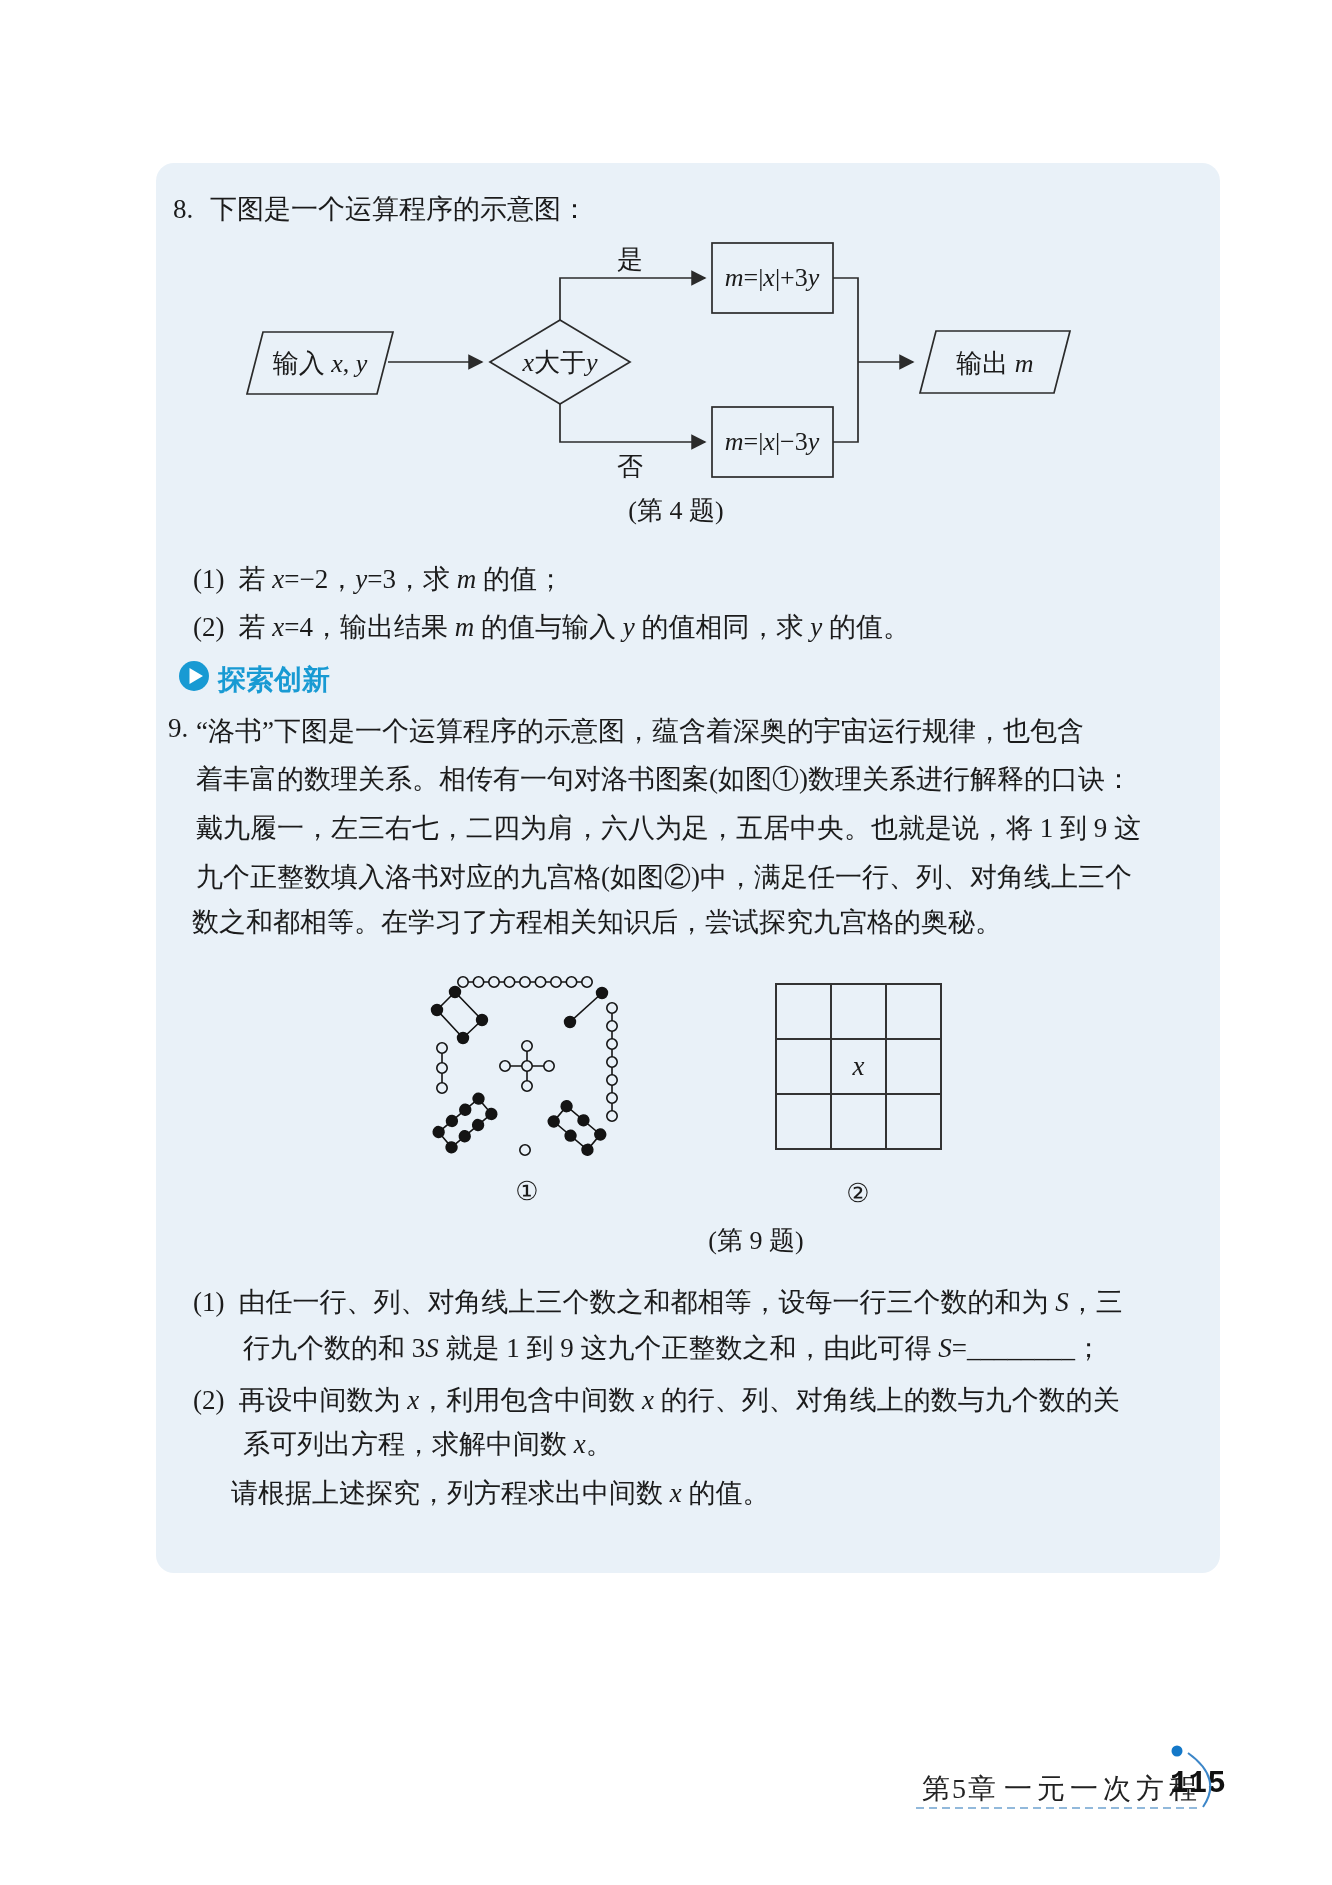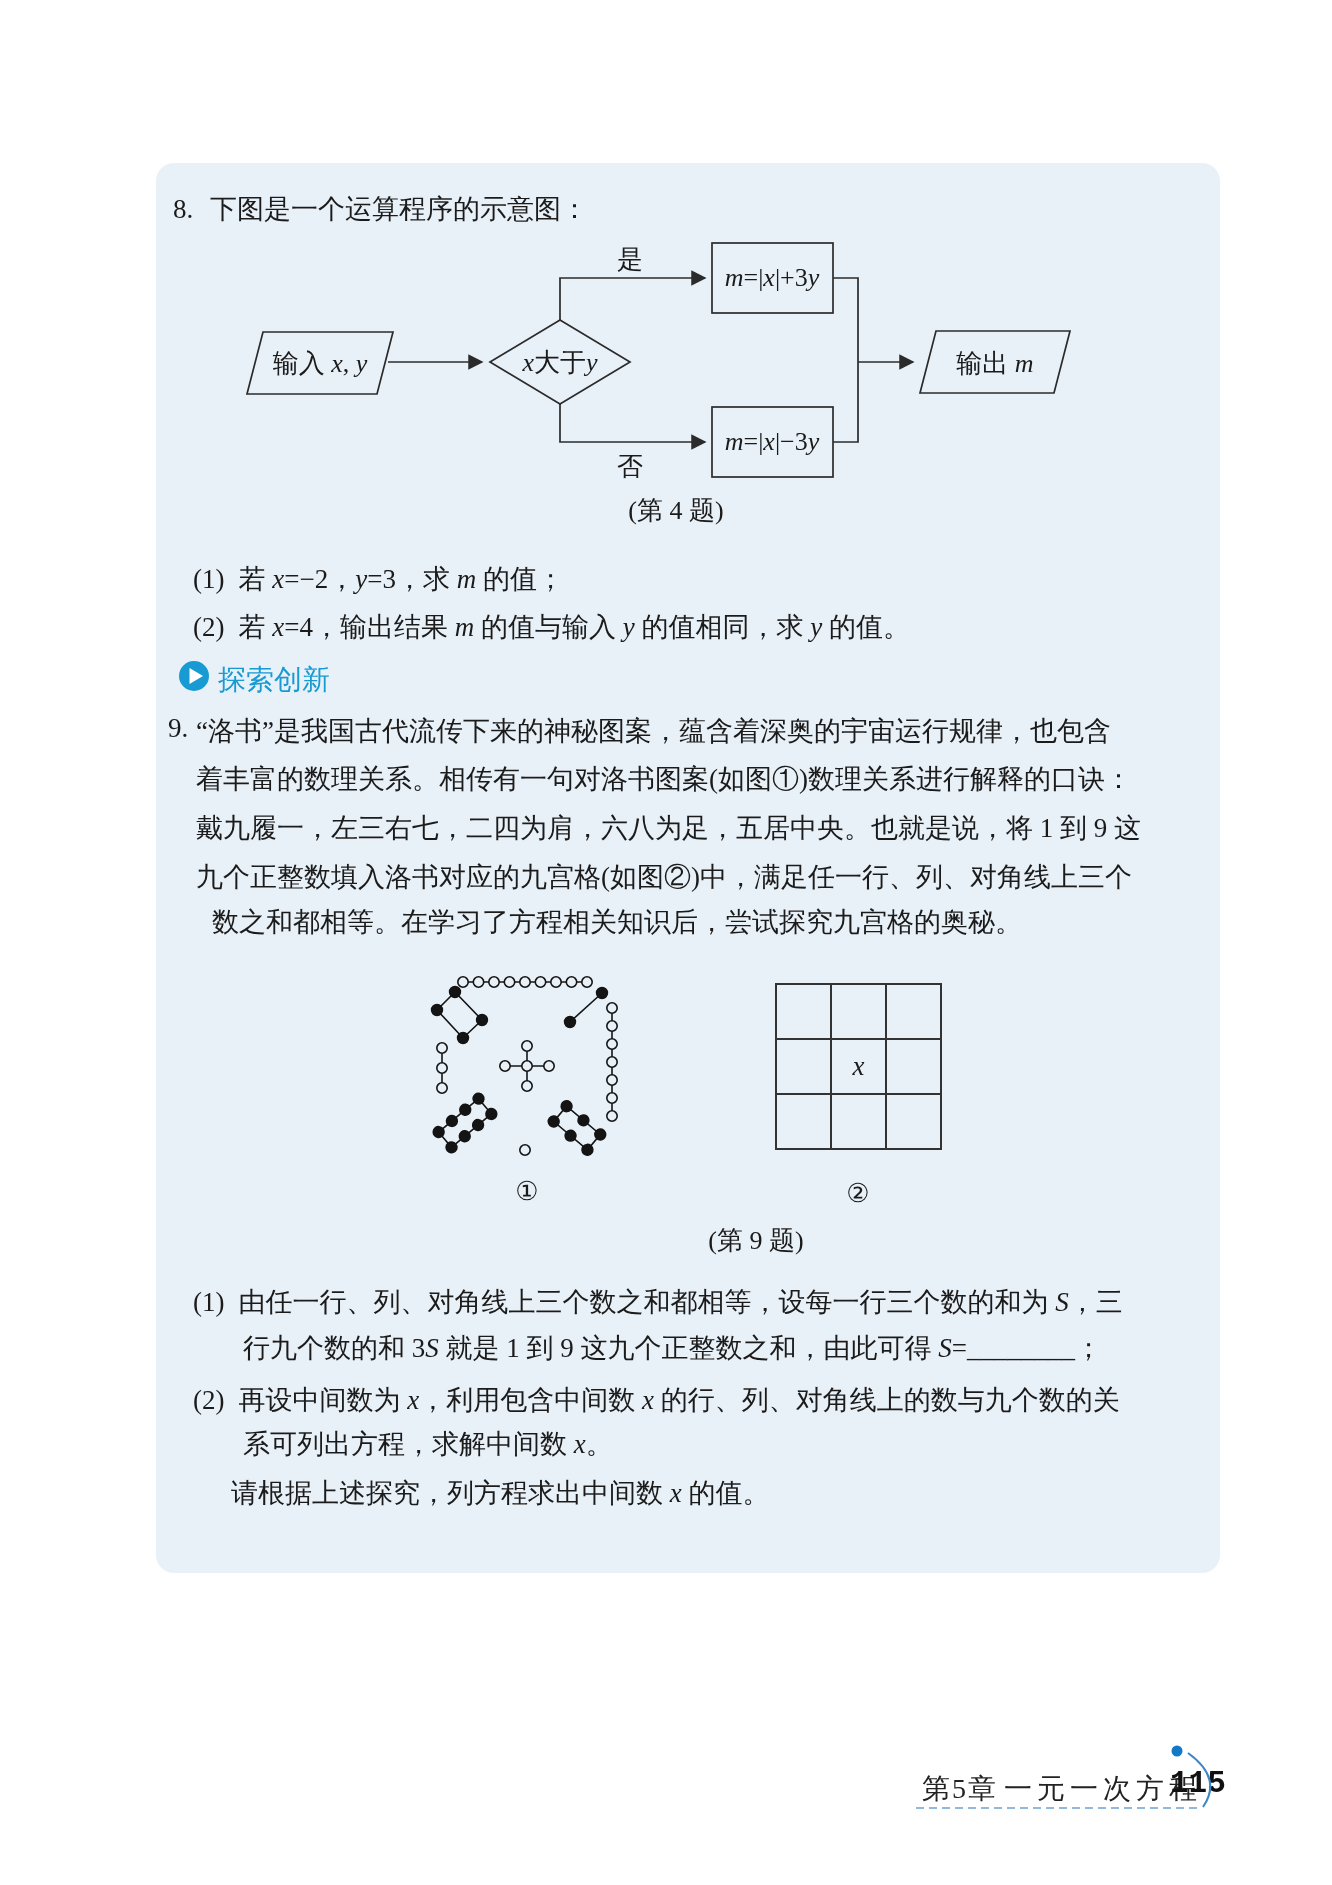--- a/index.html
+++ b/index.html
@@ -17,21 +17,21 @@
   .num{font-size:27px;}
   .fl-label{
     position:absolute;transform:translate(-50%,-50%);
     font-size:26px;white-space:nowrap;text-align:center;
   }
   .caption{font-size:26px;text-align:center;}
   i{font-style:italic;}
   .marker{margin-right:14px;}
   .section-title{
     font-family:"Liberation Sans","DejaVu Sans",sans-serif;
-    font-weight:normal;font-size:28px;color:#189ad3;white-space:nowrap;
+    font-weight:bold;font-size:28px;color:#189ad3;white-space:nowrap;
   }
   .grid9{
     display:grid;grid-template-columns:repeat(3,55px);grid-template-rows:repeat(3,55px);
     border:1.5px solid #333;
   }
   .grid9 .cell{
     border:1px solid #333;display:flex;align-items:center;justify-content:center;
     font-size:27px;font-style:italic;
   }
   .footer-text{font-size:28px;white-space:nowrap;color:#222;}
@@ -100,25 +100,25 @@
 
   <div class="abs" style="left:22px;top:497px;width:34px;height:34px;">
     <svg width="32" height="32" viewBox="0 0 32 32">
       <circle cx="16" cy="16" r="15" fill="#189ad3"></circle>
       <polygon points="11.5,8 25,16 11.5,24" fill="#ffffff"></polygon>
     </svg>
   </div>
   <div class="section-title abs" style="left:62px;top:498px;">探索创新</div>
 
   <div class="num abs" style="left:12px;top:550px;">9.</div>
-  <div class="t abs" style="left:40px;top:550px;">“洛书”是我国古代流传下来的神秘图案，蕴含着深奥的宇宙运行规律，也包含</div>
+  <div class="t abs" style="left:40px;top:550px;">“洛书”下图是一个运算程序的示意图，蕴含着深奥的宇宙运行规律，也包含</div>
   <div class="t abs" style="left:40px;top:598px;">着丰富的数理关系。相传有一句对洛书图案(如图①)数理关系进行解释的口诀：</div>
   <div class="t abs" style="left:40px;top:647px;">戴九履一，左三右七，二四为肩，六八为足，五居中央。也就是说，将 1 到 9 这</div>
   <div class="t abs" style="left:40px;top:696px;">九个正整数填入洛书对应的九宫格(如图②)中，满足任一行、列、对角线上三个</div>
-  <div class="t abs" style="left:56px;top:741px;">数之和都相等。在学习了方程相关知识后，尝试探究九宫格的奥秘。</div>
+  <div class="t abs" style="left:36px;top:741px;">数之和都相等。在学习了方程相关知识后，尝试探究九宫格的奥秘。</div>
 
   <div class="abs" style="left:269px;top:807px;">
     <svg width="210" height="200" viewBox="0 0 210 200">
       <g stroke="#141414" stroke-width="1.6">
 
         <line x1="38" y1="12" x2="162" y2="12"></line>
         <g fill="#e9f1f8">
           <circle cx="38" cy="12" r="5.2"></circle>
             <circle cx="53.5" cy="12" r="5.2"></circle>
             <circle cx="69" cy="12" r="5.2"></circle>

